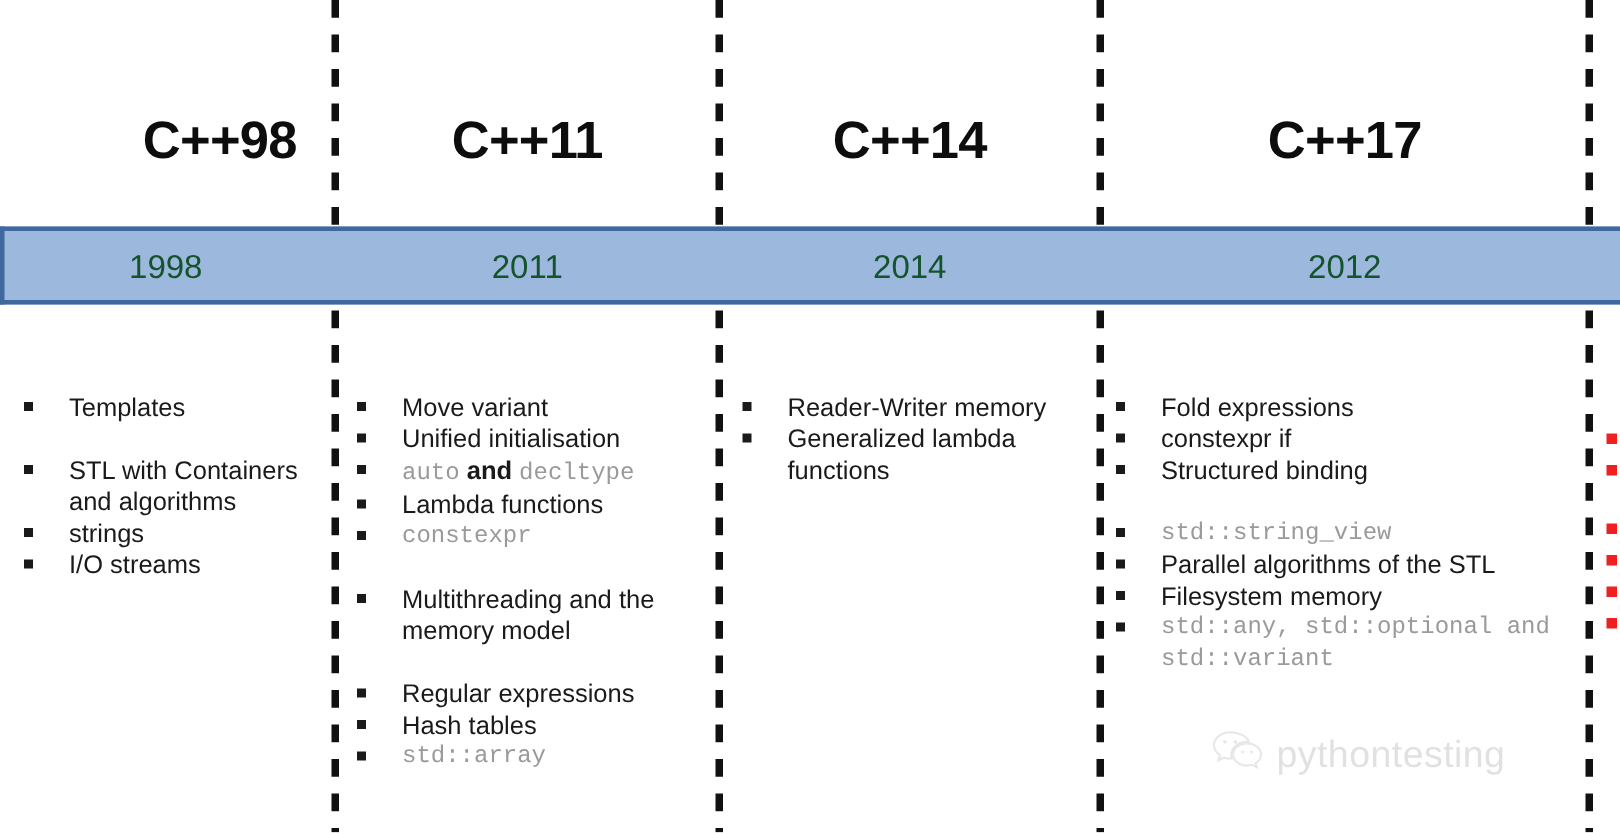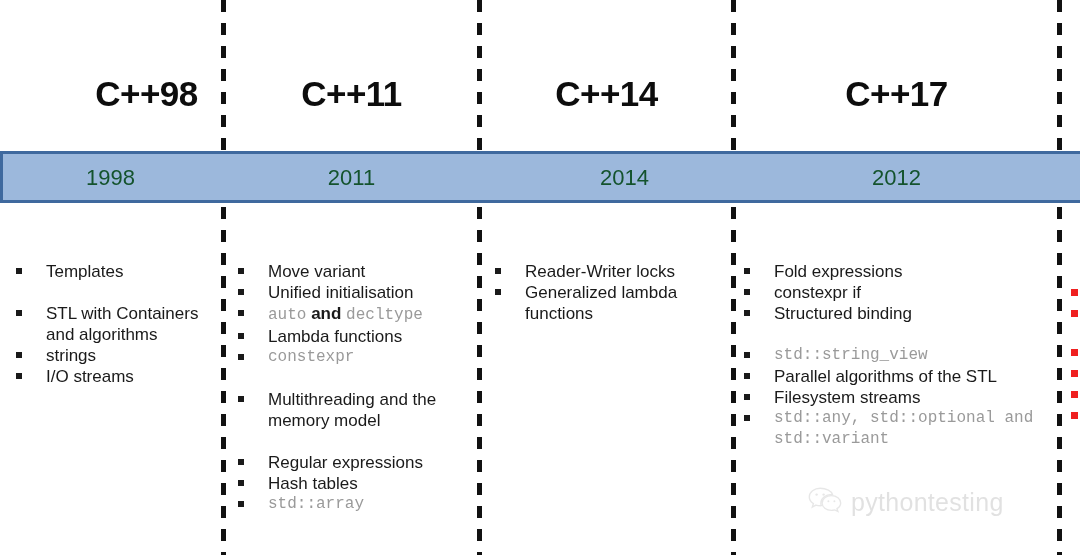--- a/index.html
+++ b/index.html
@@ -155,21 +155,21 @@
   <div class="era-title" style="left:0px;  width:221px;padding-left:36px;">C++98</div>
   <div class="era-title" style="left:226px;width:251px;">C++11</div>
   <div class="era-title" style="left:482px;width:249px;">C++14</div>
   <div class="era-title" style="left:736px;width:321px;">C++17</div>
 
   <div class="timeline-bar"></div>
   <div class="bar-left-cap"></div>
 
   <div class="year" style="left:0px;  width:221px;">1998</div>
   <div class="year" style="left:226px;width:251px;">2011</div>
-  <div class="year" style="left:500px;width:249px;text-align:center;">2014</div>
+  <div class="year" style="left:482px;width:249px;text-align:center;">2014</div>
   <div class="year" style="left:736px;width:321px;">2012</div>
 
   <div class="column" style="left:10px; top:261px; width:215px;">
     <div class="feature">
       <span class="bullet"></span>
       <span>Templates</span>
     </div>
     <div class="spacer"></div>
     <div class="feature">
       <span class="bullet"></span>
@@ -222,21 +222,21 @@
     </div>
     <div class="feature mono">
       <span class="bullet"></span>
       <span>std::array</span>
     </div>
   </div>
 
   <div class="column" style="left:489px; top:261px; width:220px;">
     <div class="feature">
       <span class="bullet"></span>
-      <span>Reader-Writer locks</span>
+      <span>Reader-Writer memory</span>
     </div>
     <div class="feature">
       <span class="bullet"></span>
       <span>Generalized lambda functions</span>
     </div>
   </div>
 
   <div class="column" style="left:738px; top:261px; width:320px;">
     <div class="feature">
       <span class="bullet"></span>
@@ -254,21 +254,21 @@
     <div class="feature mono">
       <span class="bullet"></span>
       <span>std::string_view</span>
     </div>
     <div class="feature">
       <span class="bullet"></span>
       <span>Parallel algorithms of the STL</span>
     </div>
     <div class="feature">
       <span class="bullet"></span>
-      <span>Filesystem streams</span>
+      <span>Filesystem memory</span>
     </div>
     <div class="feature mono" style="width:336px;">
       <span class="bullet"></span>
       <span>std::any, std::optional and std::variant</span>
     </div>
   </div>
 
   <div class="red-bullet" style="left:1071px; top:289px;"></div>
   <div class="red-bullet" style="left:1071px; top:310px;"></div>
   <div class="red-bullet" style="left:1071px; top:349px;"></div>

